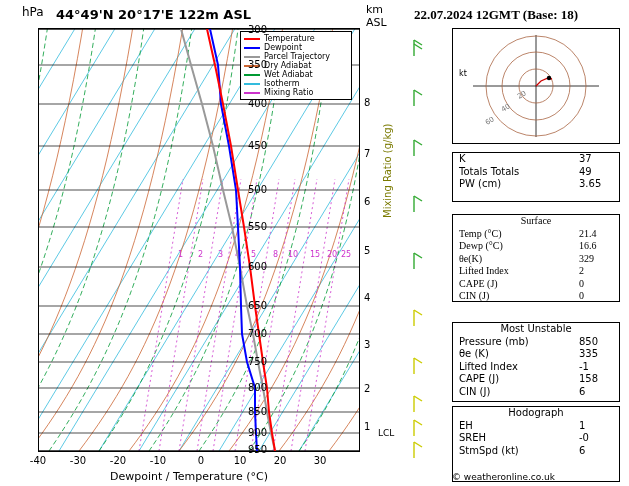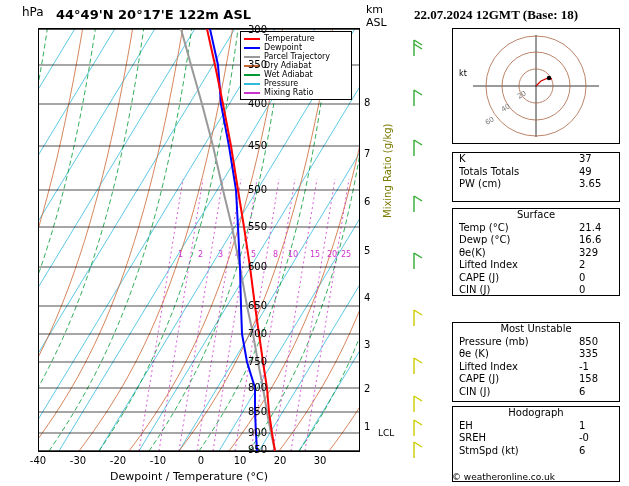--- a/index.html
+++ b/index.html
@@ -27,21 +27,21 @@
   
   #legend{left:240px;top:31px;width:112px;border:1px solid #000;background:#fff;font-size:8px;padding:2px 3px;box-sizing:border-box;}
   #legend div{display:flex;align-items:center;height:9px;}
   #legend i{display:inline-block;width:16px;height:0;border-top:2px solid #000;margin-right:4px;}
   
   #hodo{left:452px;top:28px;width:168px;height:116px;border:1px solid #000;background:#fff;box-sizing:border-box;}
   #hodo-kt{left:459px;top:41px;font-size:8px;margin-top:28px;}
   
   .panel{border:1px solid #000;background:#fff;box-sizing:border-box;font-size:10px;}
   #p1{left:452px;top:152px;width:168px;height:50px;}
-  #p2{left:452px;top:208px;width:168px;height:88px;}
+  #p2{left:452px;top:214px;width:168px;height:88px;font-family:Liberation Serif, serif;}
   #p3{left:452px;top:322px;width:168px;height:80px;}
   #p4{left:452px;top:406px;width:168px;height:76px;}
   .row{display:flex;justify-content:space-between;padding:0 6px;line-height:12.5px;}
   .row span:last-child{min-width:34px;text-align:left;}
   .sect{text-align:center;line-height:12.5px;font-size:10px;}
   #copy{left:452px;top:472px;font-size:9px;color:#000;}
 </style>
 </head>
 <body>
 
@@ -169,21 +169,21 @@
   <div>
       <i style="border-color:#cc6633"></i>
       <span>Dry Adiabat</span>
     </div>
   <div>
       <i style="border-color:#009933"></i>
       <span>Wet Adiabat</span>
     </div>
   <div>
       <i style="border-color:#33bbdd"></i>
-      <span>Pressure</span>
+      <span>Isotherm</span>
     </div>
   <div>
       <i style="border-color:#cc33cc"></i>
       <span>Mixing Ratio</span>
     </div>
 </div>
 
 <div class="abs ylab" style="top:24px">300</div>
 <div class="abs ylab" style="top:59px">350</div>
 <div class="abs ylab" style="top:98px">400</div>

